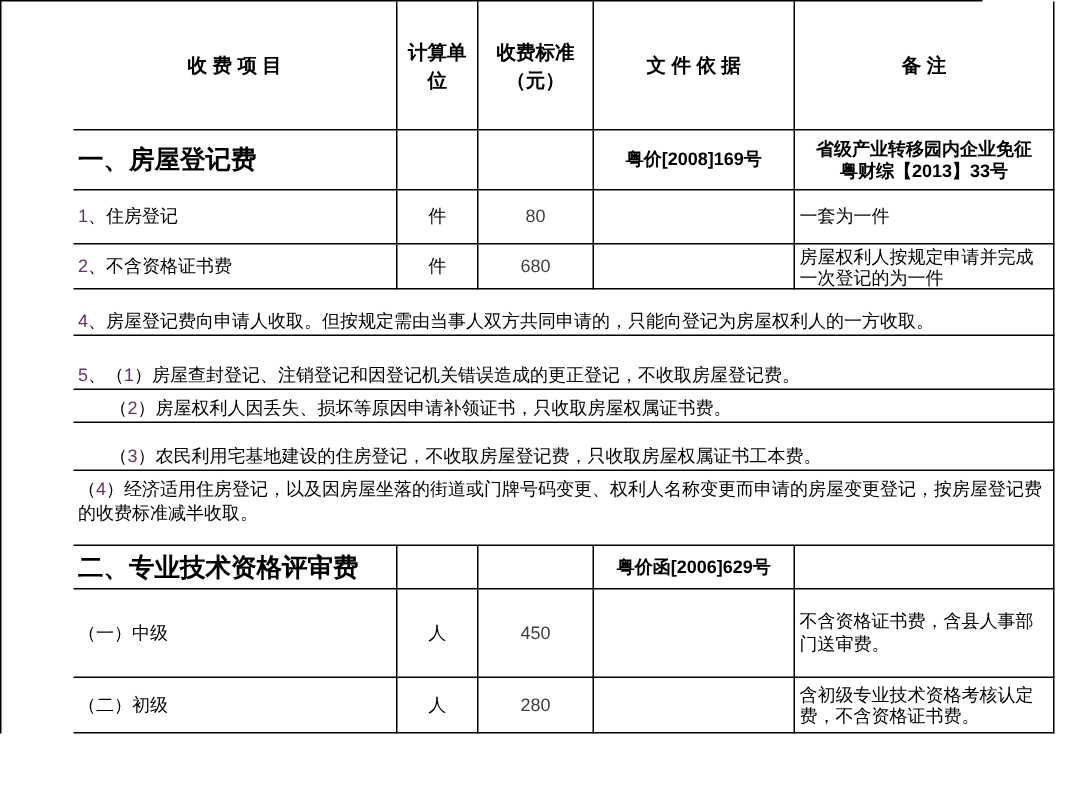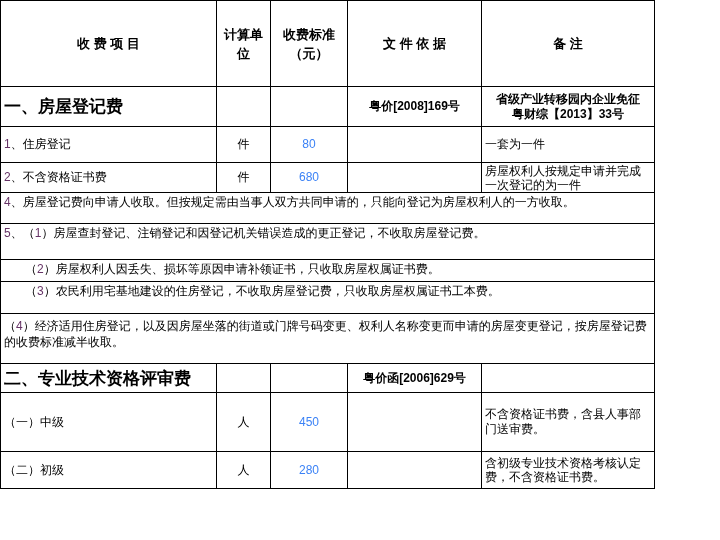--- a/index.html
+++ b/index.html
@@ -4,39 +4,39 @@
 <style>
   * { box-sizing: border-box; }
   html,body { margin:0; padding:0; }
   body {
     width:720px; height:540px; background:#ffffff;
     font-family:"Liberation Sans", sans-serif; color:#000;
   }
   .fee-table {
     width:655px; border-top:1px solid #000; border-left:1px solid #000;
   }
-  .row { display:flex; width:654px; }
+  .row { display:flex; width:654px;margin-left:48px; }
   .cell {
     border-right:1px solid #000; border-bottom:1px solid #000;
     display:flex; align-items:center; padding:1px 3px;
     font-size:12px; line-height:15px; overflow:hidden;
   }
   .c1 { width:216px; }
   .c2 { width:54px;  justify-content:center; text-align:center; }
   .c3 { width:77px;  justify-content:center; text-align:center; }
   .c4 { width:134px; justify-content:center; text-align:center; }
   .c5 { width:173px; }
   .merged { width:654px; line-height:16px; display:block; padding-top:4px; }
-  .merged.vcenter { display:flex; align-items:flex-start; padding-top:1px; }
+  .merged.vcenter { display:flex; align-items:flex-end; padding-top:1px; }
   .hdr .cell { font-weight:bold; font-size:13px; justify-content:center; text-align:center; white-space:pre-line; line-height:19px; }
   .bold { font-weight:bold; }
   .sect { font-size:17px; }
   .pre { white-space:pre-line; }
   .center { justify-content:center; text-align:center; }
-  .fee { color:#3b82f6; }
+  .fee { color:#404040; }
   .dg  { color:#663366; }
   .ind { padding-left:24px; }
   
   .h86{height:86px} .h40{height:40px} .h36{height:36px} .h30{height:30px}
   .h49{height:49px} .h31{height:31px} .h22{height:22px} .h32{height:32px}
   .h50{height:50px} .h29{height:29px} .h59{height:59px} .h37{height:37px}
 </style>
 </head>
 <body>
 

